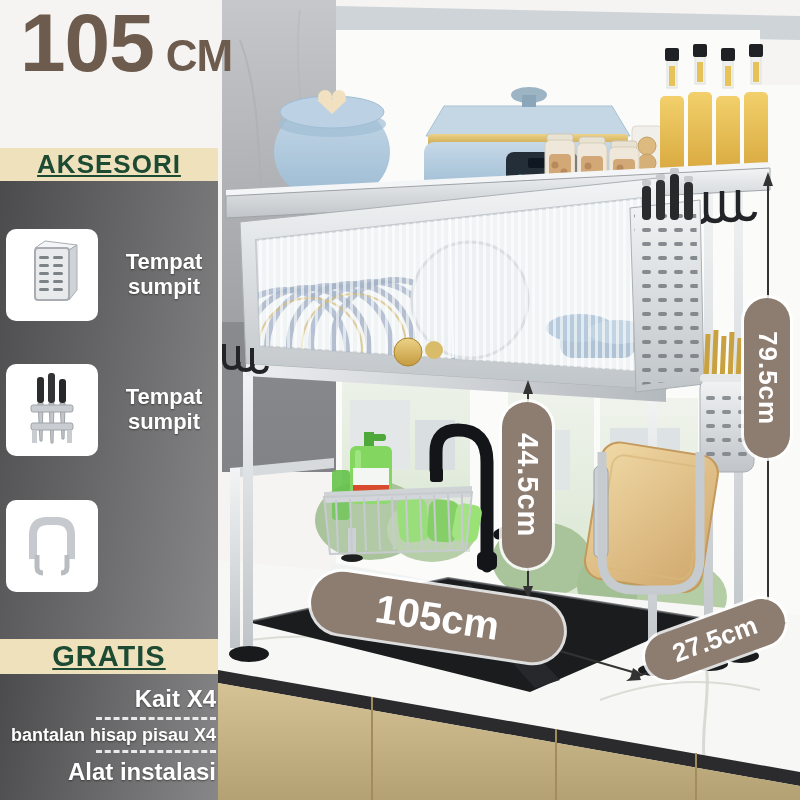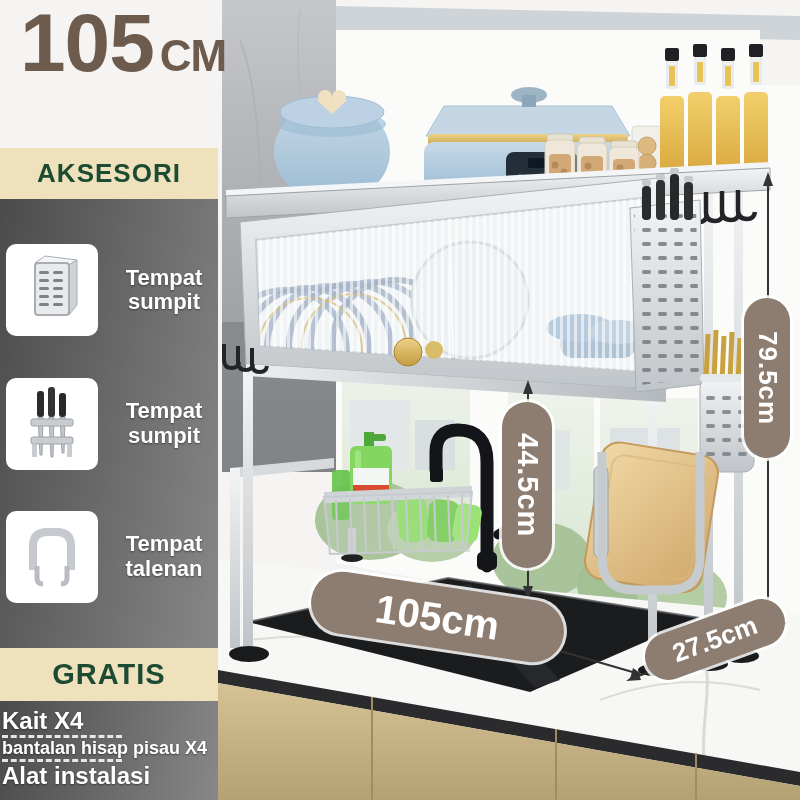--- a/index.html
+++ b/index.html
@@ -4,42 +4,42 @@
 <style>
   html,body{margin:0;padding:0;background:#ffffff;}
   .stage{position:relative;width:800px;height:800px;overflow:hidden;
          font-family:"Liberation Sans",sans-serif;background:#bef264;}
   .scene{position:absolute;left:0;top:0;width:800px;height:800px;}
 
   
   .size-label{position:absolute;left:20px;top:2px;color:#6d5b4e;font-weight:700;
               display:flex;align-items:baseline;letter-spacing:-1px;}
   .size-label .num{font-size:82px;line-height:1;}
-  .size-label .unit{font-size:44px;line-height:1;margin-left:6px;}
+  .size-label .unit{font-size:44px;line-height:1;margin-left:12px;}
   .variant-badge{position:absolute;left:22px;top:84px;background:#e8792b;color:#ffffff;
                  font-size:25px;font-weight:700;padding:7px 20px;border-radius:26px;
                  letter-spacing:.5px;}
 
   
   .sidebar{position:absolute;left:0;top:148px;width:218px;height:652px;
            display:flex;flex-direction:column;}
   .band{background:#eee1bc;color:#1c4a33;text-align:center;font-weight:800;
-        letter-spacing:1px;padding:10px 0;}
+        letter-spacing:1px;padding:1px 0;text-decoration:underline;}
   .band.aks{font-size:26px;}
   .band.grt{font-size:29px;}
   .acc-list{height:450px;background:linear-gradient(100deg,rgba(62,62,64,.93),rgba(116,116,118,.85));
             display:flex;flex-direction:column;justify-content:space-evenly;padding:4px 6px;}
   .acc-item{display:flex;align-items:center;gap:18px;}
   .thumb{width:92px;height:92px;background:#ffffff;border-radius:10px;flex:none;
          display:flex;align-items:center;justify-content:center;}
   .acc-label{flex:1;color:#ffffff;font-size:22px;line-height:1.12;font-weight:700;
              text-align:center;text-shadow:0 1px 2px rgba(0,0,0,.45);}
   .free-list{flex:1;background:linear-gradient(100deg,rgba(62,62,64,.93),rgba(116,116,118,.85));
              display:flex;flex-direction:column;justify-content:space-evenly;
-             align-items:flex-start;padding:6px 2px 10px 2px;}
+             align-items:flex-end;padding:6px 2px 10px 2px;}
   .free-item{color:#ffffff;font-weight:600;font-size:24px;text-align:center;
              text-shadow:0 1px 2px rgba(0,0,0,.45);white-space:nowrap;}
   .free-item.small{font-size:18px;}
   .sep{width:120px;border-top:3px dashed rgba(255,255,255,.85);height:0;}
 
   
   .dim-pill{position:absolute;background:#8d7c70;color:#ffffff;font-weight:700;
             display:flex;align-items:center;justify-content:center;border-radius:999px;
             box-shadow:0 0 0 3px rgba(255,255,255,.85);}
   .pill-vert{writing-mode:vertical-rl;text-orientation:mixed;}
@@ -425,21 +425,20 @@
       </div>
 
       <div class="acc-item">
         <div class="thumb">
           <svg width="86" height="86" viewBox="0 0 86 86">
             <path d="M24,56 V32 Q24,18 38,18 H48 Q62,18 62,32 V56" stroke="#c6cacf" stroke-width="8" fill="none"></path>
             <path d="M28,52 v12 q0,6 6,6" stroke="#b9bdc2" stroke-width="5" fill="none"></path>
             <path d="M58,52 v12 q0,6 -6,6" stroke="#b9bdc2" stroke-width="5" fill="none"></path>
           </svg>
         </div>
-        <div class="acc-label">Tempat talenan</div>
       </div>
 
     </div>
 
     <div class="band grt">GRATIS</div>
     <div class="free-list">
       <div class="free-item">Kait X4</div>
       <div class="sep"></div>
       <div class="free-item small">bantalan hisap pisau X4</div>
       <div class="sep"></div>

